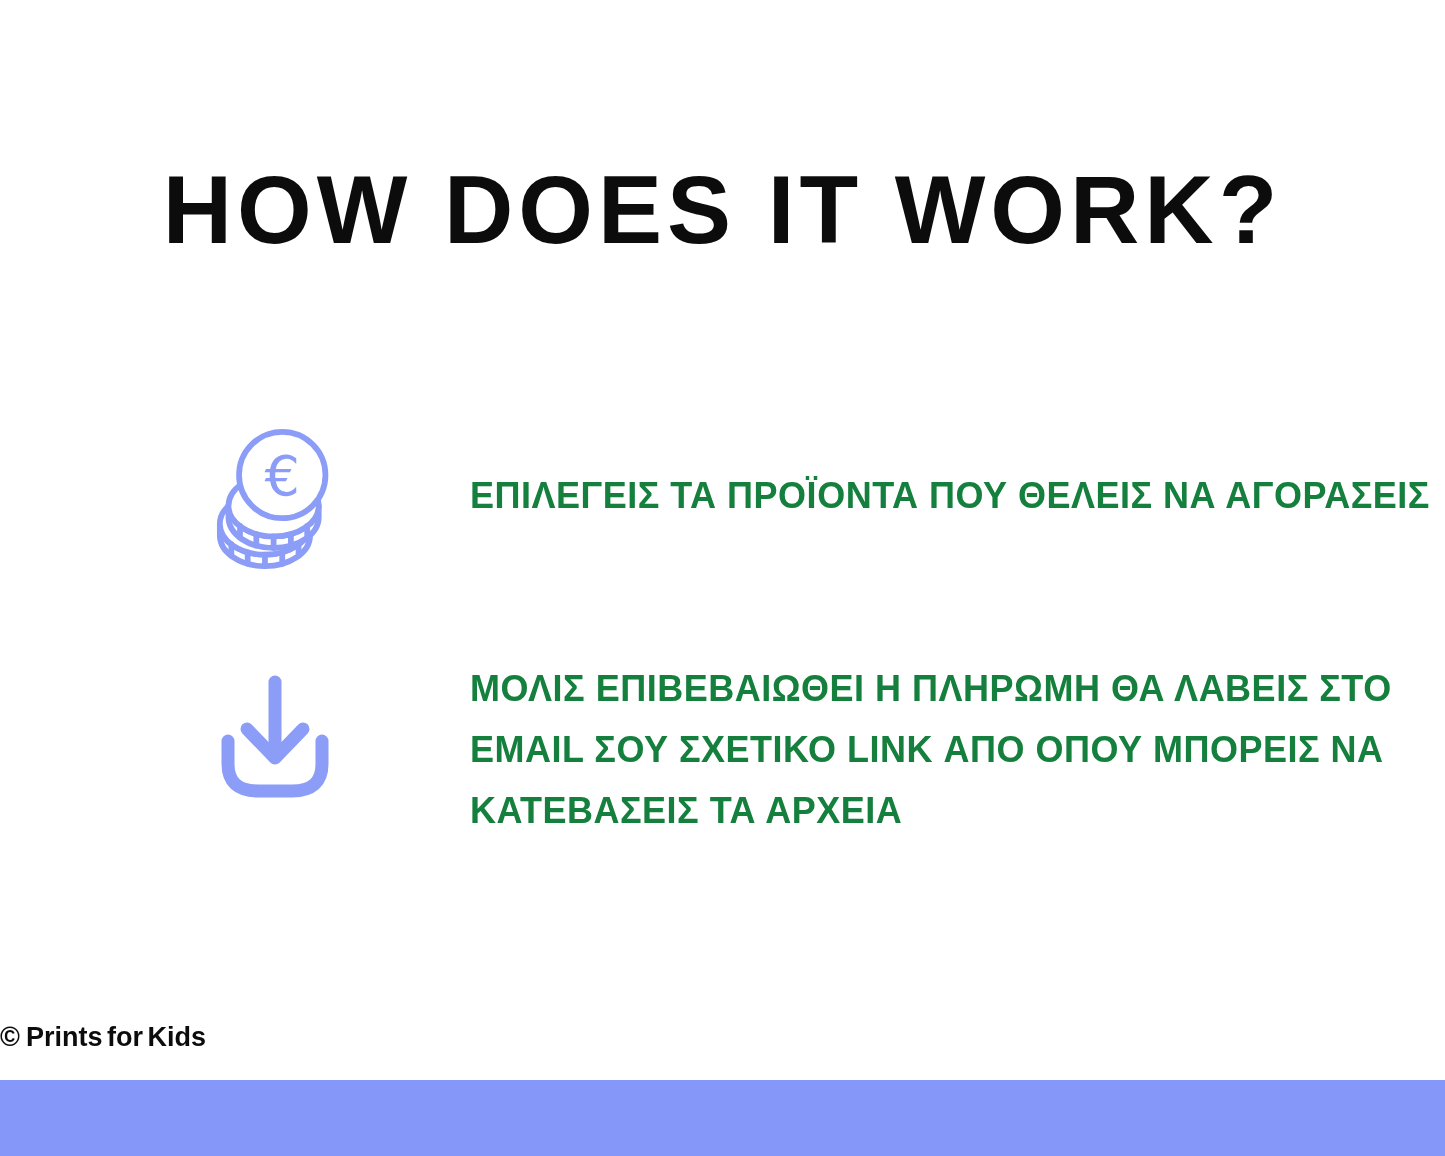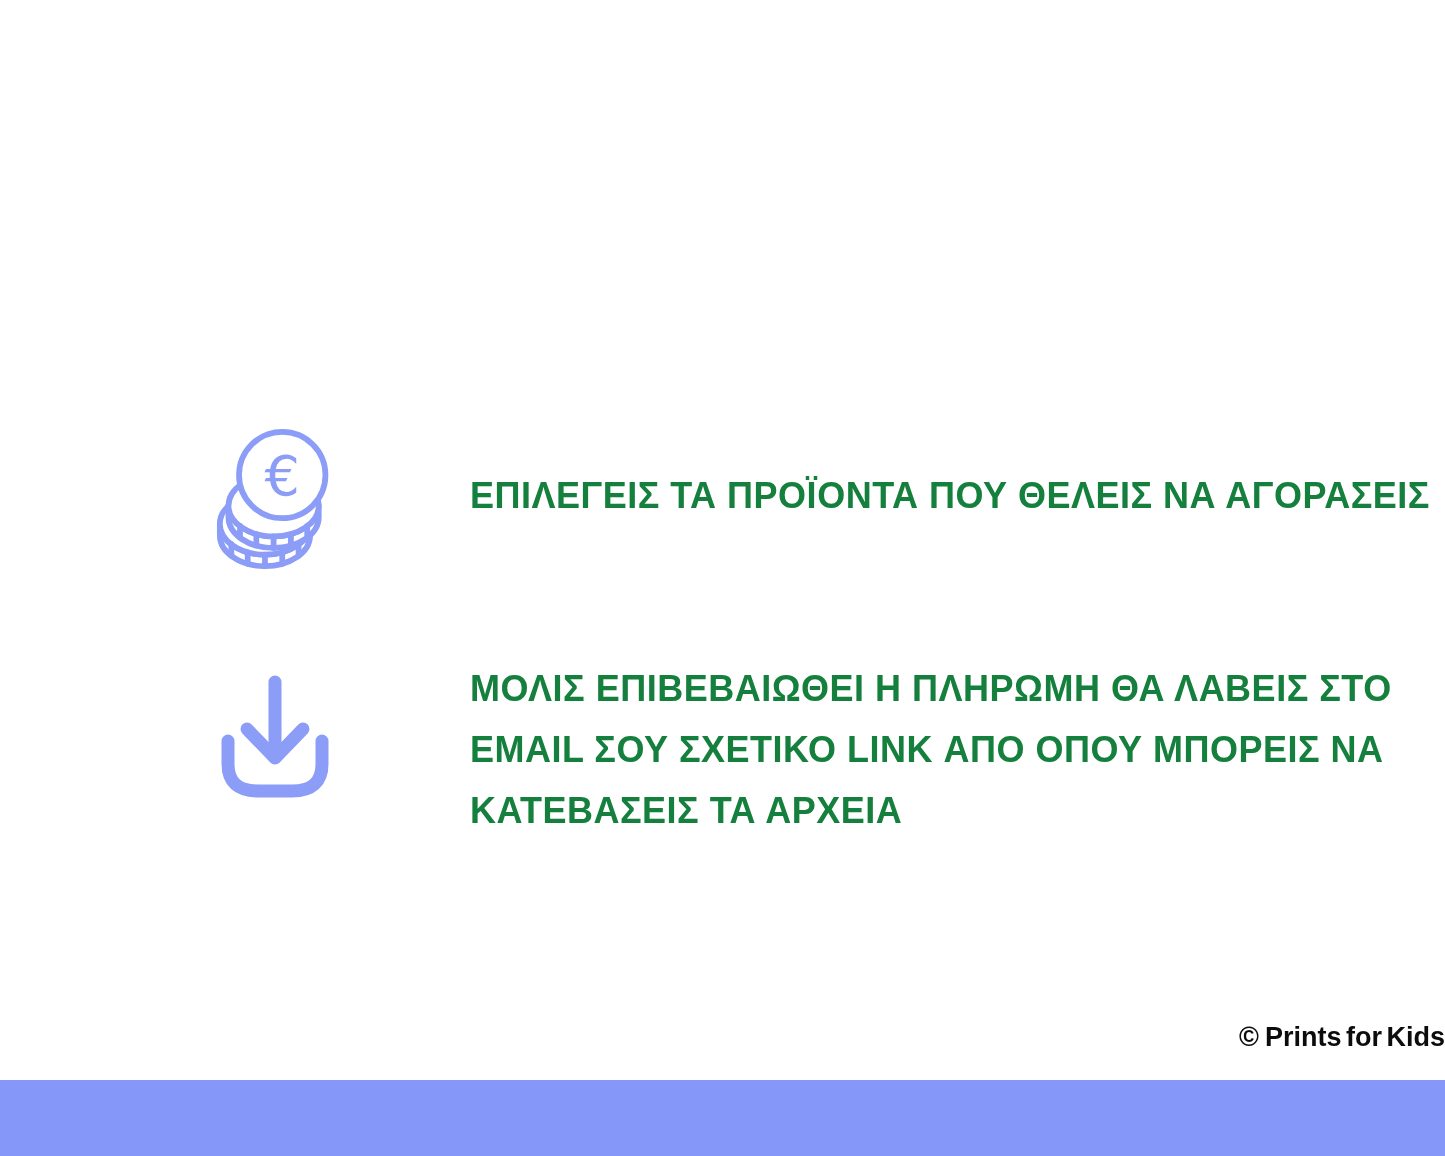--- a/index.html
+++ b/index.html
@@ -38,44 +38,44 @@
     color: #15803d;
   }
   .step-text .line { white-space: nowrap; }
   .step-1-text { top: 474px; line-height: 44px; }
   .step-2-text { top: 658px; line-height: 61px; }
   .footer-logo {
     position: absolute;
     left: 0;
     right: 0;
     top: 1022px;
-    text-align: right;
+    text-align: left;
     font-size: 27px;
     font-weight: 700;
     letter-spacing: 0px;
     word-spacing: -3px;
     color: #0c0c0c;
-    padding-left: 24px;
   }
   .footer-logo .copy { margin-right: 6px; }
   .footer-bar {
     position: absolute;
     left: 0;
     top: 1080px;
     width: 100%;
     height: 76px;
     background: #8598FA;
   }
   svg .ln { stroke: #8C9DF7; stroke-width: 6; stroke-linecap: round; fill: none; }
 </style>
 </head>
 <body>
 
 <div class="poster">
 
+  <h1 class="title">HOW DOES IT WORK?</h1>
 
   <div class="icon-box icon-coins">
     <svg width="120" height="144" viewBox="0 0 125 148" aria-hidden="true">
       <defs>
         <g id="coinSide">
           <path d="M 13 80 A 47 32 0 0 0 107 80 L 107 92 A 47 32 0 0 1 13 92 Z" fill="#ffffff" stroke="#8C9DF7" stroke-width="6" stroke-linejoin="round"></path>
           <ellipse cx="60" cy="80" rx="47" ry="32" fill="#ffffff" stroke="#8C9DF7" stroke-width="6"></ellipse>
           <line class="ln" x1="25" y1="101" x2="25" y2="113"></line>
           <line class="ln" x1="42" y1="109.5" x2="42" y2="121.5"></line>
           <line class="ln" x1="60" y1="112" x2="60" y2="124"></line>

